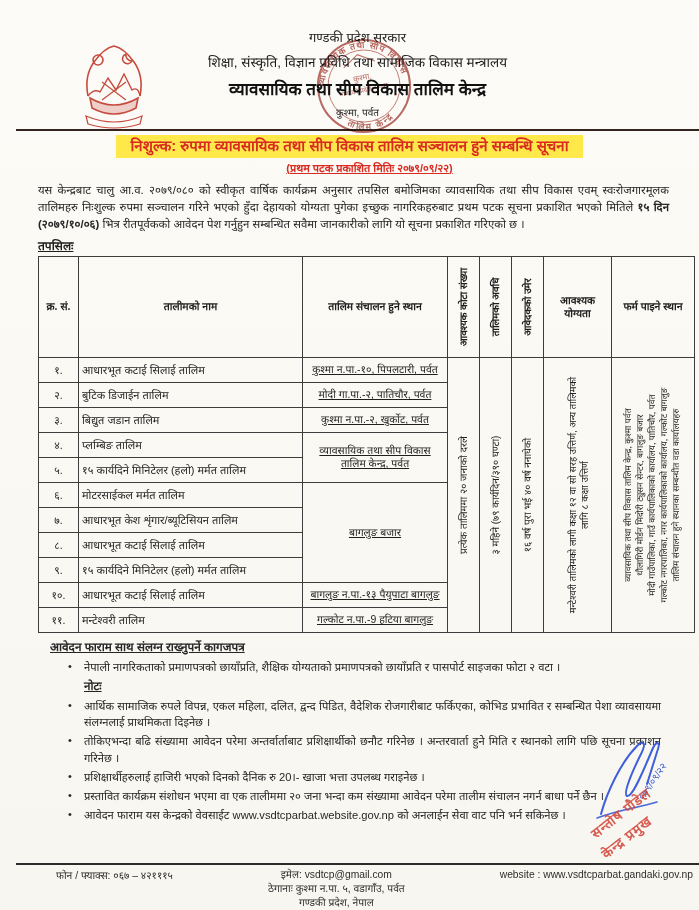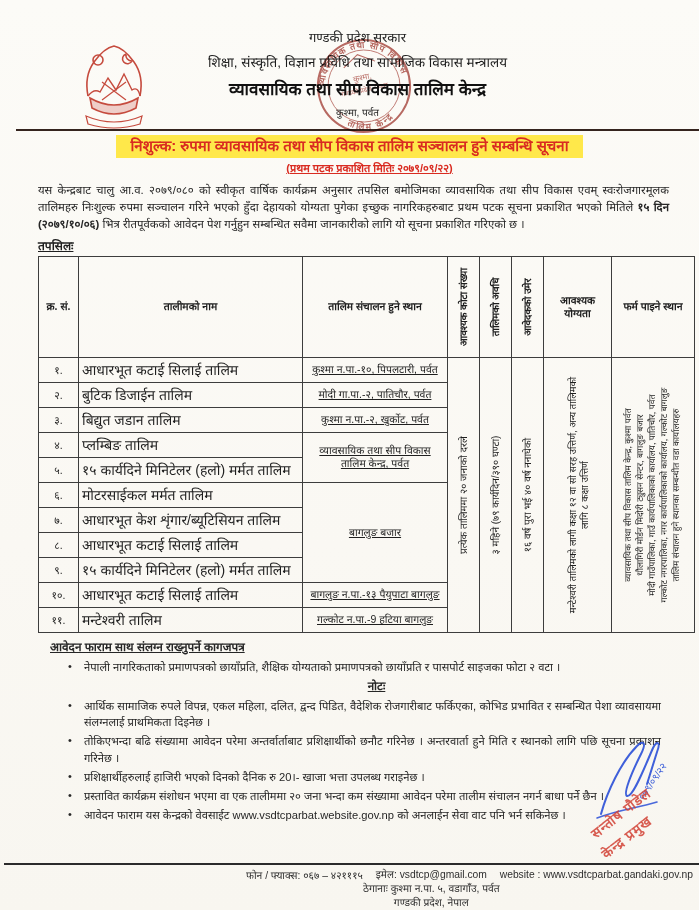--- a/index.html
+++ b/index.html
@@ -32,21 +32,21 @@
   .content{padding:0 30px 0 38px;}
   .intro{font-size:11.4px;line-height:1.52;text-align:justify;margin-top:7px;color:#262626;}
   .intro b{font-weight:bold;}
   .tapsil{font-size:12px;font-weight:bold;text-decoration:underline;margin:3px 0 2px 0;}
   
   table.main{border-collapse:collapse;width:631px;table-layout:fixed;}
   table.main th,table.main td{border:1px solid #3d3d3d;padding:1px 3px;vertical-align:middle;}
   table.main{border:1.5px solid #333;}
   thead th{font-size:10.5px;font-weight:bold;height:98px;line-height:1.25;}
   td.sn{width:33px;text-align:center;font-size:10.5px;}
-  td.nm{width:217px;text-align:left;font-size:14px;padding-left:6px;}
+  td.nm{width:217px;text-align:left;font-size:11px;padding-left:6px;}
   td.pl{width:138px;text-align:center;font-size:10.5px;line-height:1.25;text-decoration:underline;}
   .col-v{width:31px;}
   .col-qual{width:61px;}
   .col-form{width:76px;}
   tbody td{height:22px;}
   .vcell{position:relative;padding:0 !important;}
   .vrot{
     position:absolute;top:50%;left:50%;
     transform:translate(-50%,-50%) rotate(-90deg);
     text-align:center;font-size:10px;line-height:1.2;
@@ -55,39 +55,39 @@
   .vrot.one{white-space:nowrap;width:250px;}
   .vrot.two{width:238px;font-size:9.6px;}
   .vrot.five{width:256px;font-size:8.8px;line-height:1.35;}
   .vrot.five div{white-space:nowrap;}
   
   .docs{margin-top:6px;font-size:11.2px;line-height:1.45;color:#262626;}
   .docs .h{font-weight:bold;text-decoration:underline;font-size:11.8px;margin-left:12px;}
   ul.blt{list-style:none;margin:2px 0 0 0;padding:0 8px 0 30px;}
   ul.blt li{position:relative;padding-left:16px;margin-top:3px;text-align:justify;}
   ul.blt li::before{content:"•";position:absolute;left:0;top:0;font-size:11px;}
-  .note-h{font-weight:bold;text-decoration:underline;margin:3px 0 0 46px;font-size:11.6px;text-align:center;}
+  .note-h{font-weight:bold;text-decoration:underline;margin:3px 0 0 46px;font-size:11.6px;}
   
   .sig-block{position:absolute;right:0;top:732px;width:120px;height:140px;}
   .sig-stamp-name,.sig-stamp-title{
     position:absolute;color:#d24135;font-weight:bold;opacity:.85;
     transform:rotate(-38deg);font-size:13.5px;white-space:nowrap;letter-spacing:1px;
   }
   .sig-stamp-name{left:6px;top:72px;}
   .sig-stamp-title{left:18px;top:96px;}
   .sig-date{
     position:absolute;color:#2a4fd7;font-size:10px;transform:rotate(-55deg);
     left:52px;top:42px;white-space:nowrap;opacity:.9;
   }
   .sig-svg{position:absolute;left:8px;top:0;}
   
   .footer{
-    position:absolute;left:4px;right:0;top:863px;
+    position:absolute;left:16px;right:0;top:863px;
     border-top:2px solid #2b2b2b;
-    display:flex;justify-content:flex-end;align-items:flex-start;
+    display:flex;justify-content:space-between;align-items:flex-start;
     padding:3px 6px 0 40px;font-size:10.3px;color:#2e2e2e;
   }
   .footer .mid{text-align:center;line-height:1.35;}
   .footer .right{margin-top:1px;}
 </style>
 </head>
 <body>
 
 <div class="page">
 

